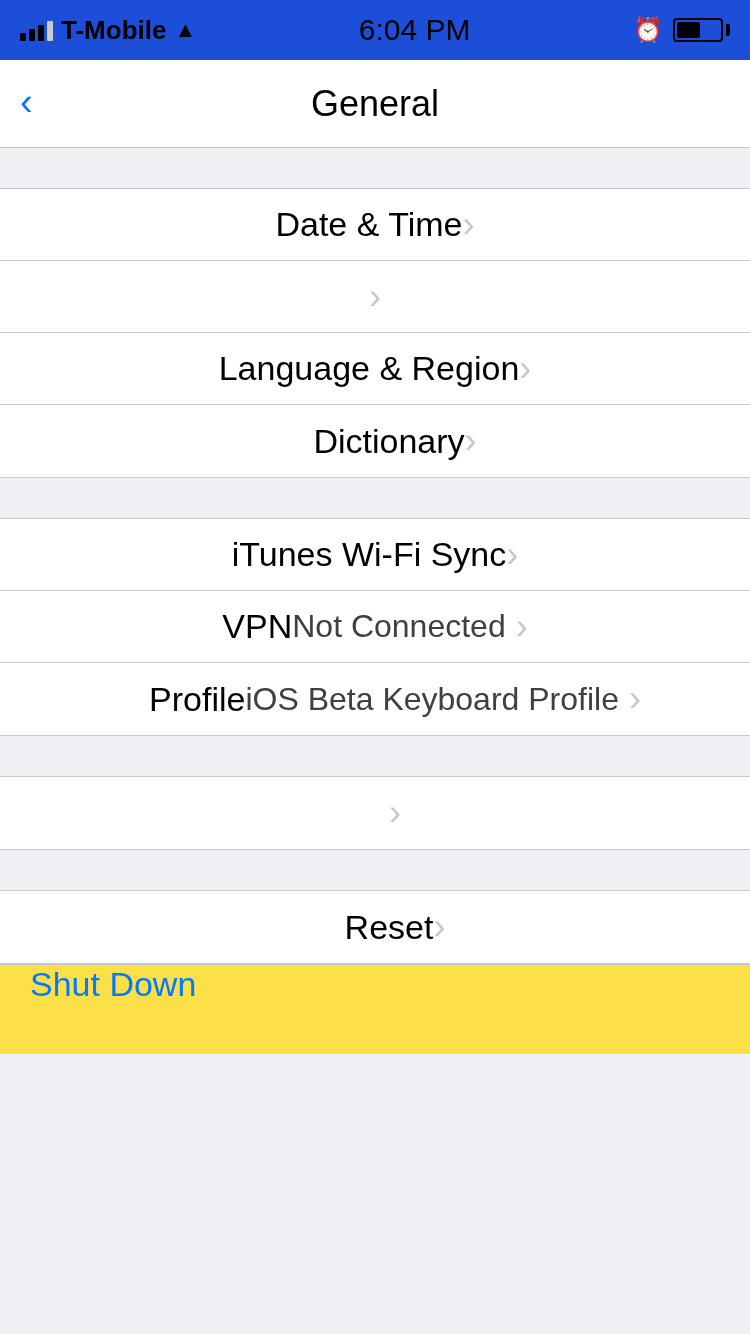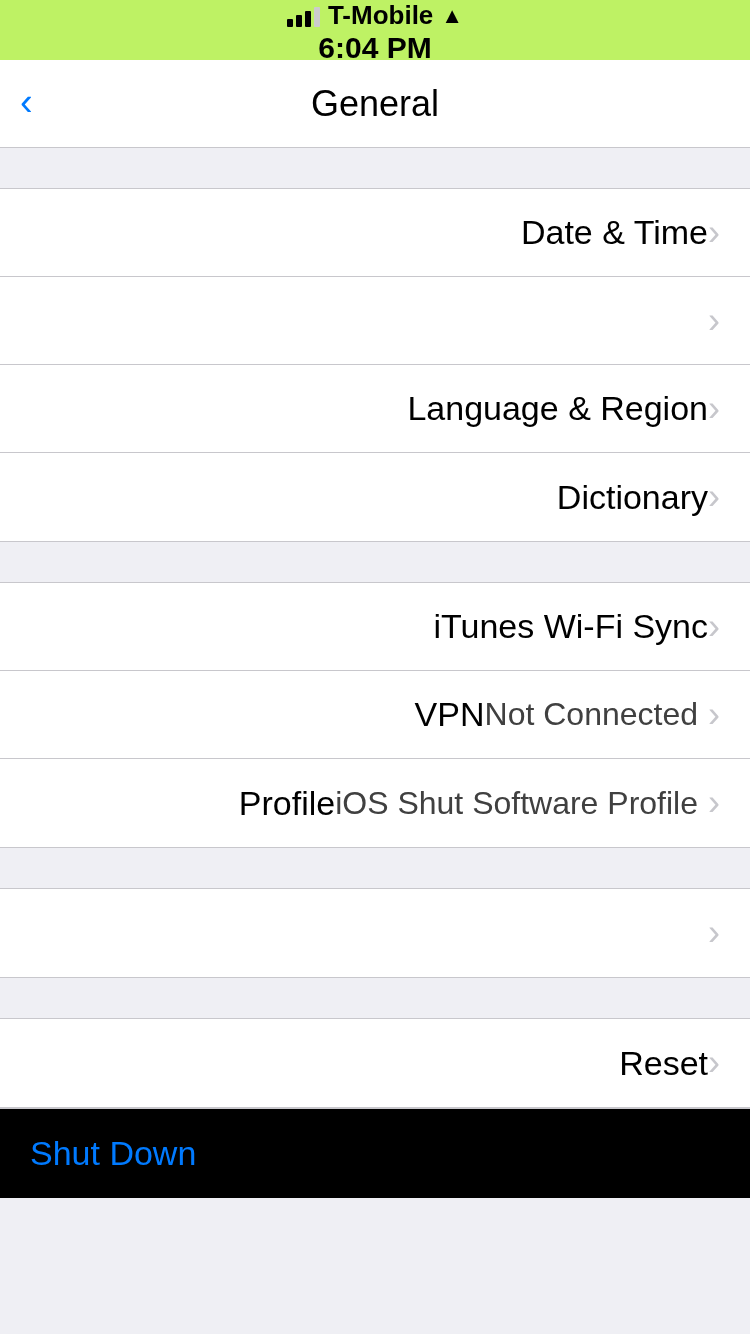--- a/index.html
+++ b/index.html
@@ -9,29 +9,28 @@
       width: 750px;
       min-height: 1334px;
       background: #efeff4;
       font-family: -apple-system, 'Helvetica Neue', Helvetica, Arial, sans-serif;
       font-size: 34px;
       color: #000;
     }
 
     
     .status-bar {
-      background: #bef264;
+      background: #1d4ed8;
       height: 60px;
       display: flex;
       align-items: center;
       justify-content: space-between;
-      padding: 0 8px;
+      padding: 0 20px;
       font-size: 28px;
       font-weight: 600;
-      flex-direction: column;
     }
     .status-left {
       display: flex;
       align-items: center;
       gap: 8px;
       font-size: 26px;
       font-weight: 600;
     }
     .signal-bars {
       display: flex;
@@ -46,21 +45,21 @@
     }
     .carrier {
       font-size: 26px;
       font-weight: 600;
     }
     .wifi-icon {
       font-size: 22px;
     }
     .status-center {
       font-size: 30px;
-      font-weight: 700;
+      font-weight: 400;
       text-align: right;
     }
     .status-right {
       display: flex;
       align-items: center;
       gap: 10px;
     }
     .alarm-icon {
       font-size: 24px;
     }
@@ -131,23 +130,23 @@
     
     .settings-group {
       background: #fff;
       border-top: 1px solid #c8c7cc;
       border-bottom: 1px solid #c8c7cc;
     }
 
     .settings-row {
       display: flex;
       align-items: center;
-      justify-content: flex-end;
+      justify-content: center;
       padding: 0 30px;
-      height: 88px;
+      height: 72px;
       border-bottom: 1px solid #c8c7cc;
       background: #fff;
       cursor: pointer;
     }
     .settings-row:last-child {
       border-bottom: none;
       margin-left: 40px;
     }
 
     .row-label {
@@ -165,24 +164,24 @@
     }
     .chevron-right {
       color: #c7c7cc;
       font-size: 36px;
       line-height: 1;
     }
 
     
     .shutdown-row {
       display: flex;
-      align-items: center;
+      align-items: flex-start;
       padding: 0 30px;
       height: 90px;
-      background: #000000;
+      background: #fde047;
       border-top: 1px solid #c8c7cc;
       cursor: pointer;
     }
     .shutdown-label {
       font-size: 34px;
       color: #007aff;
     }
   </style>
 </head>
 <body>
@@ -256,21 +255,21 @@
   <div class="settings-row">
     <span class="row-label">VPN</span>
     <div class="row-right">
       <span class="row-value">Not Connected</span>
       <span class="chevron-right">›</span>
     </div>
   </div>
   <div class="settings-row">
     <span class="row-label">Profile</span>
     <div class="row-right">
-      <span class="row-value">iOS Shut Software Profile</span>
+      <span class="row-value">iOS Beta Keyboard Profile</span>
       <span class="chevron-right">›</span>
     </div>
   </div>
 </div>
 
 <div class="section-separator"></div>
 
 <div class="settings-group">
   <div class="settings-row">
     <div class="row-right">

